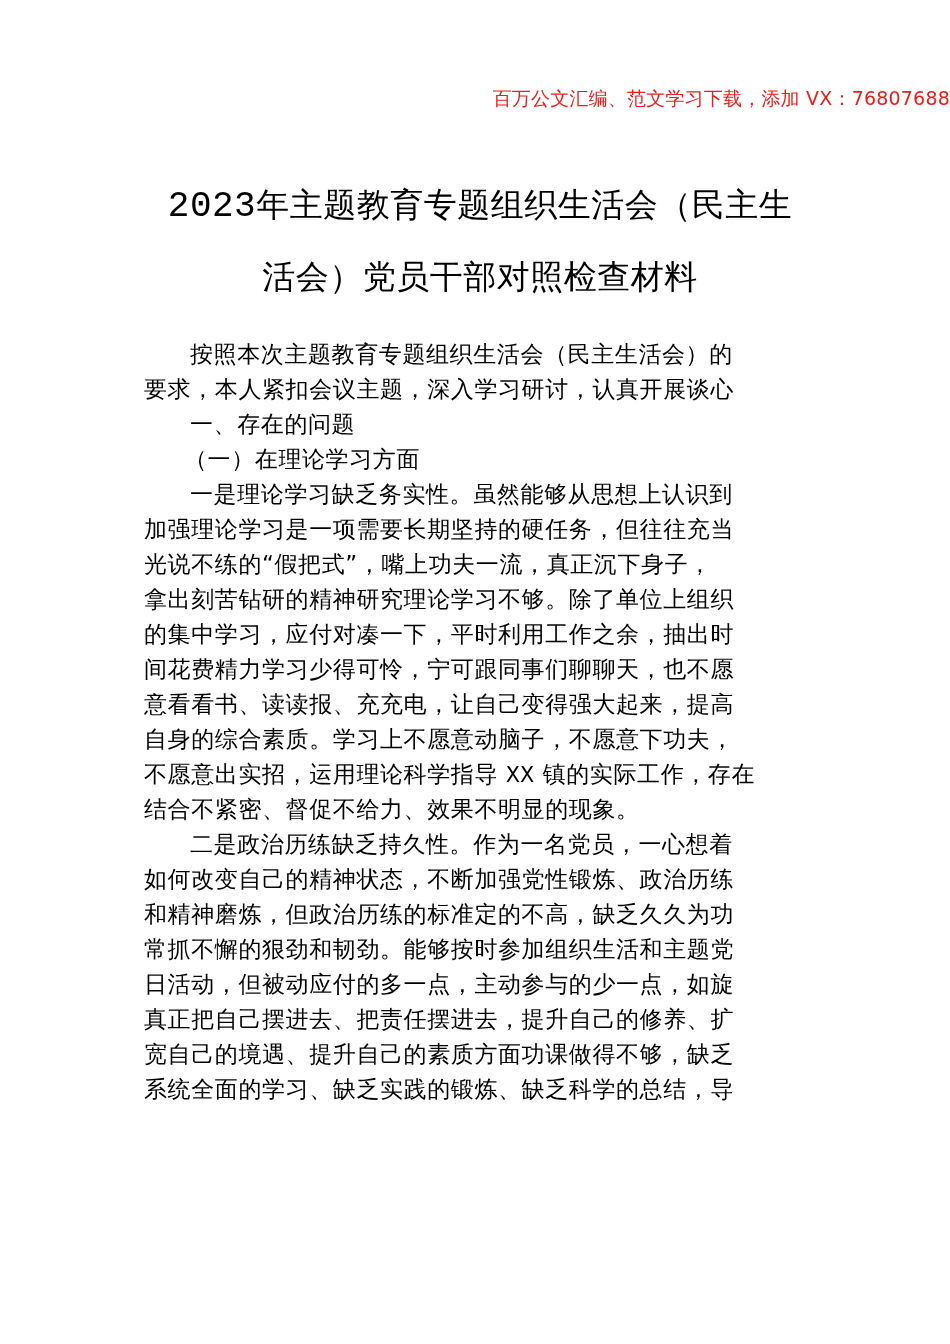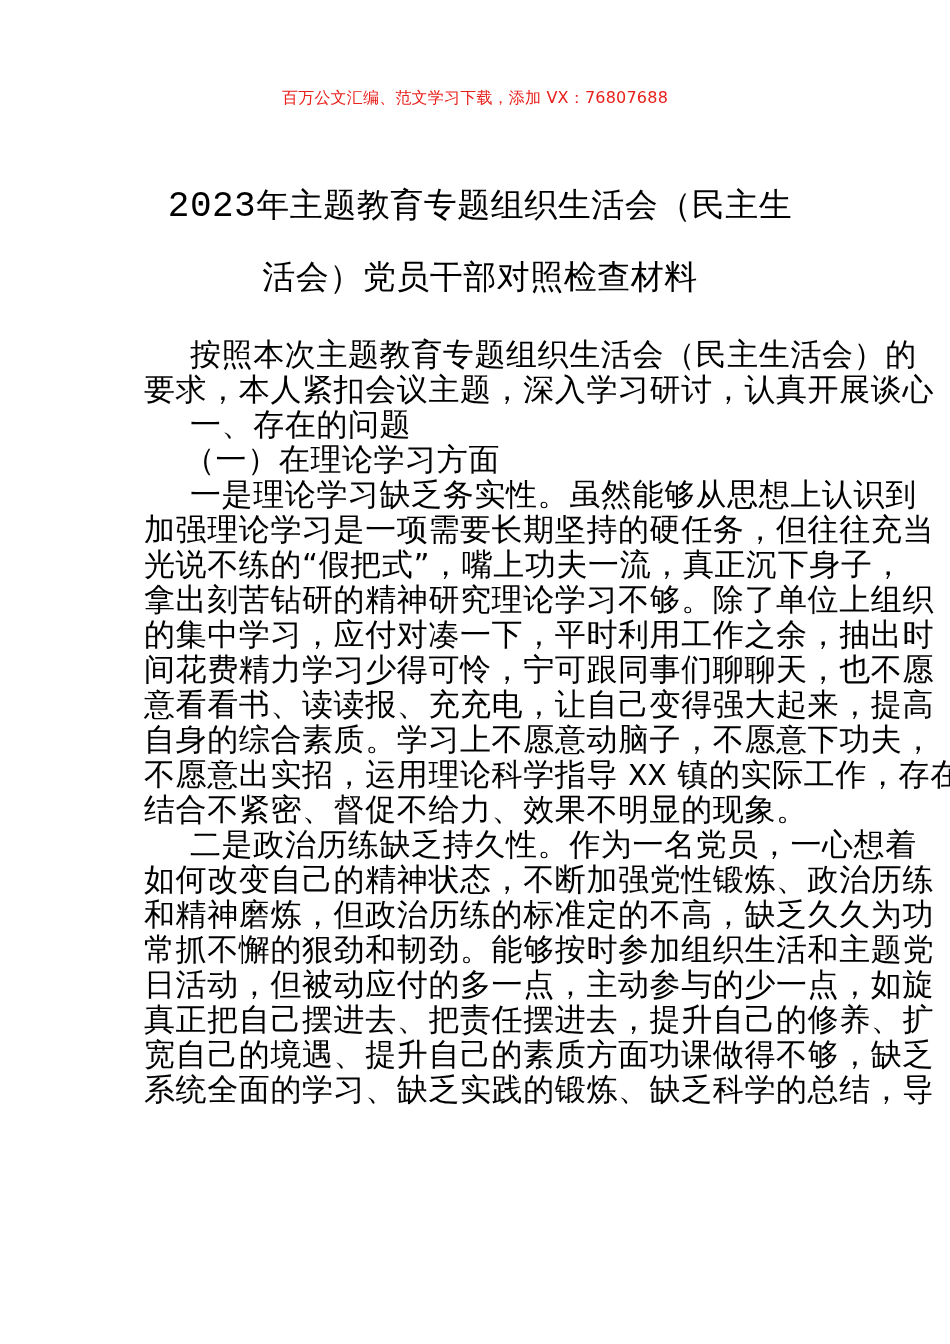--- a/index.html
+++ b/index.html
@@ -1,20 +1,20 @@
 <!DOCTYPE html>
 <html><head>
 <meta charset="utf-8">
 <style>
   html, body { margin: 0; padding: 0; background: #ffffff; }
   body { width: 950px; height: 1344px; position: relative; overflow: hidden; font-family: "DejaVu Sans", sans-serif; color: #000; }
-  .watermark { position: absolute; top: 84px; left: 0; width: 950px; text-align: center; color: #e8201c; font-size: 16px; line-height: 28px; letter-spacing: 0.2px; }
+  .watermark { position: absolute; top: 84px; left: 0; width: 950px; text-align: right; color: #e8201c; font-size: 19px; line-height: 28px; letter-spacing: 0.2px; }
   .title { position: absolute; top: 170px; left: 140px; width: 680px; text-align: center; font-size: 33px; line-height: 70px; letter-spacing: 0.5px; }
   .title .num { font-family: Liberation Mono, monospace; font-size: 36px; }
-  .body { position: absolute; top: 337px; left: 144px; width: 664px; font-size: 31px; line-height: 35px; text-align: justify; letter-spacing: 0.6px; }
+  .body { position: absolute; top: 337px; left: 144px; width: 664px; font-size: 23px; line-height: 35px; text-align: justify; letter-spacing: 0.6px; }
   .line { display: block; white-space: nowrap; height: 35px; }
   .ind { padding-left: 46px; }
   .ind2 { padding-left: 40px; }
   .serif { font-family: Liberation Mono, monospace; }
 </style>
 </head>
 <body>
 
 <div class="watermark">百万公文汇编、范文学习下载，添加 VX：76807688</div>
 

